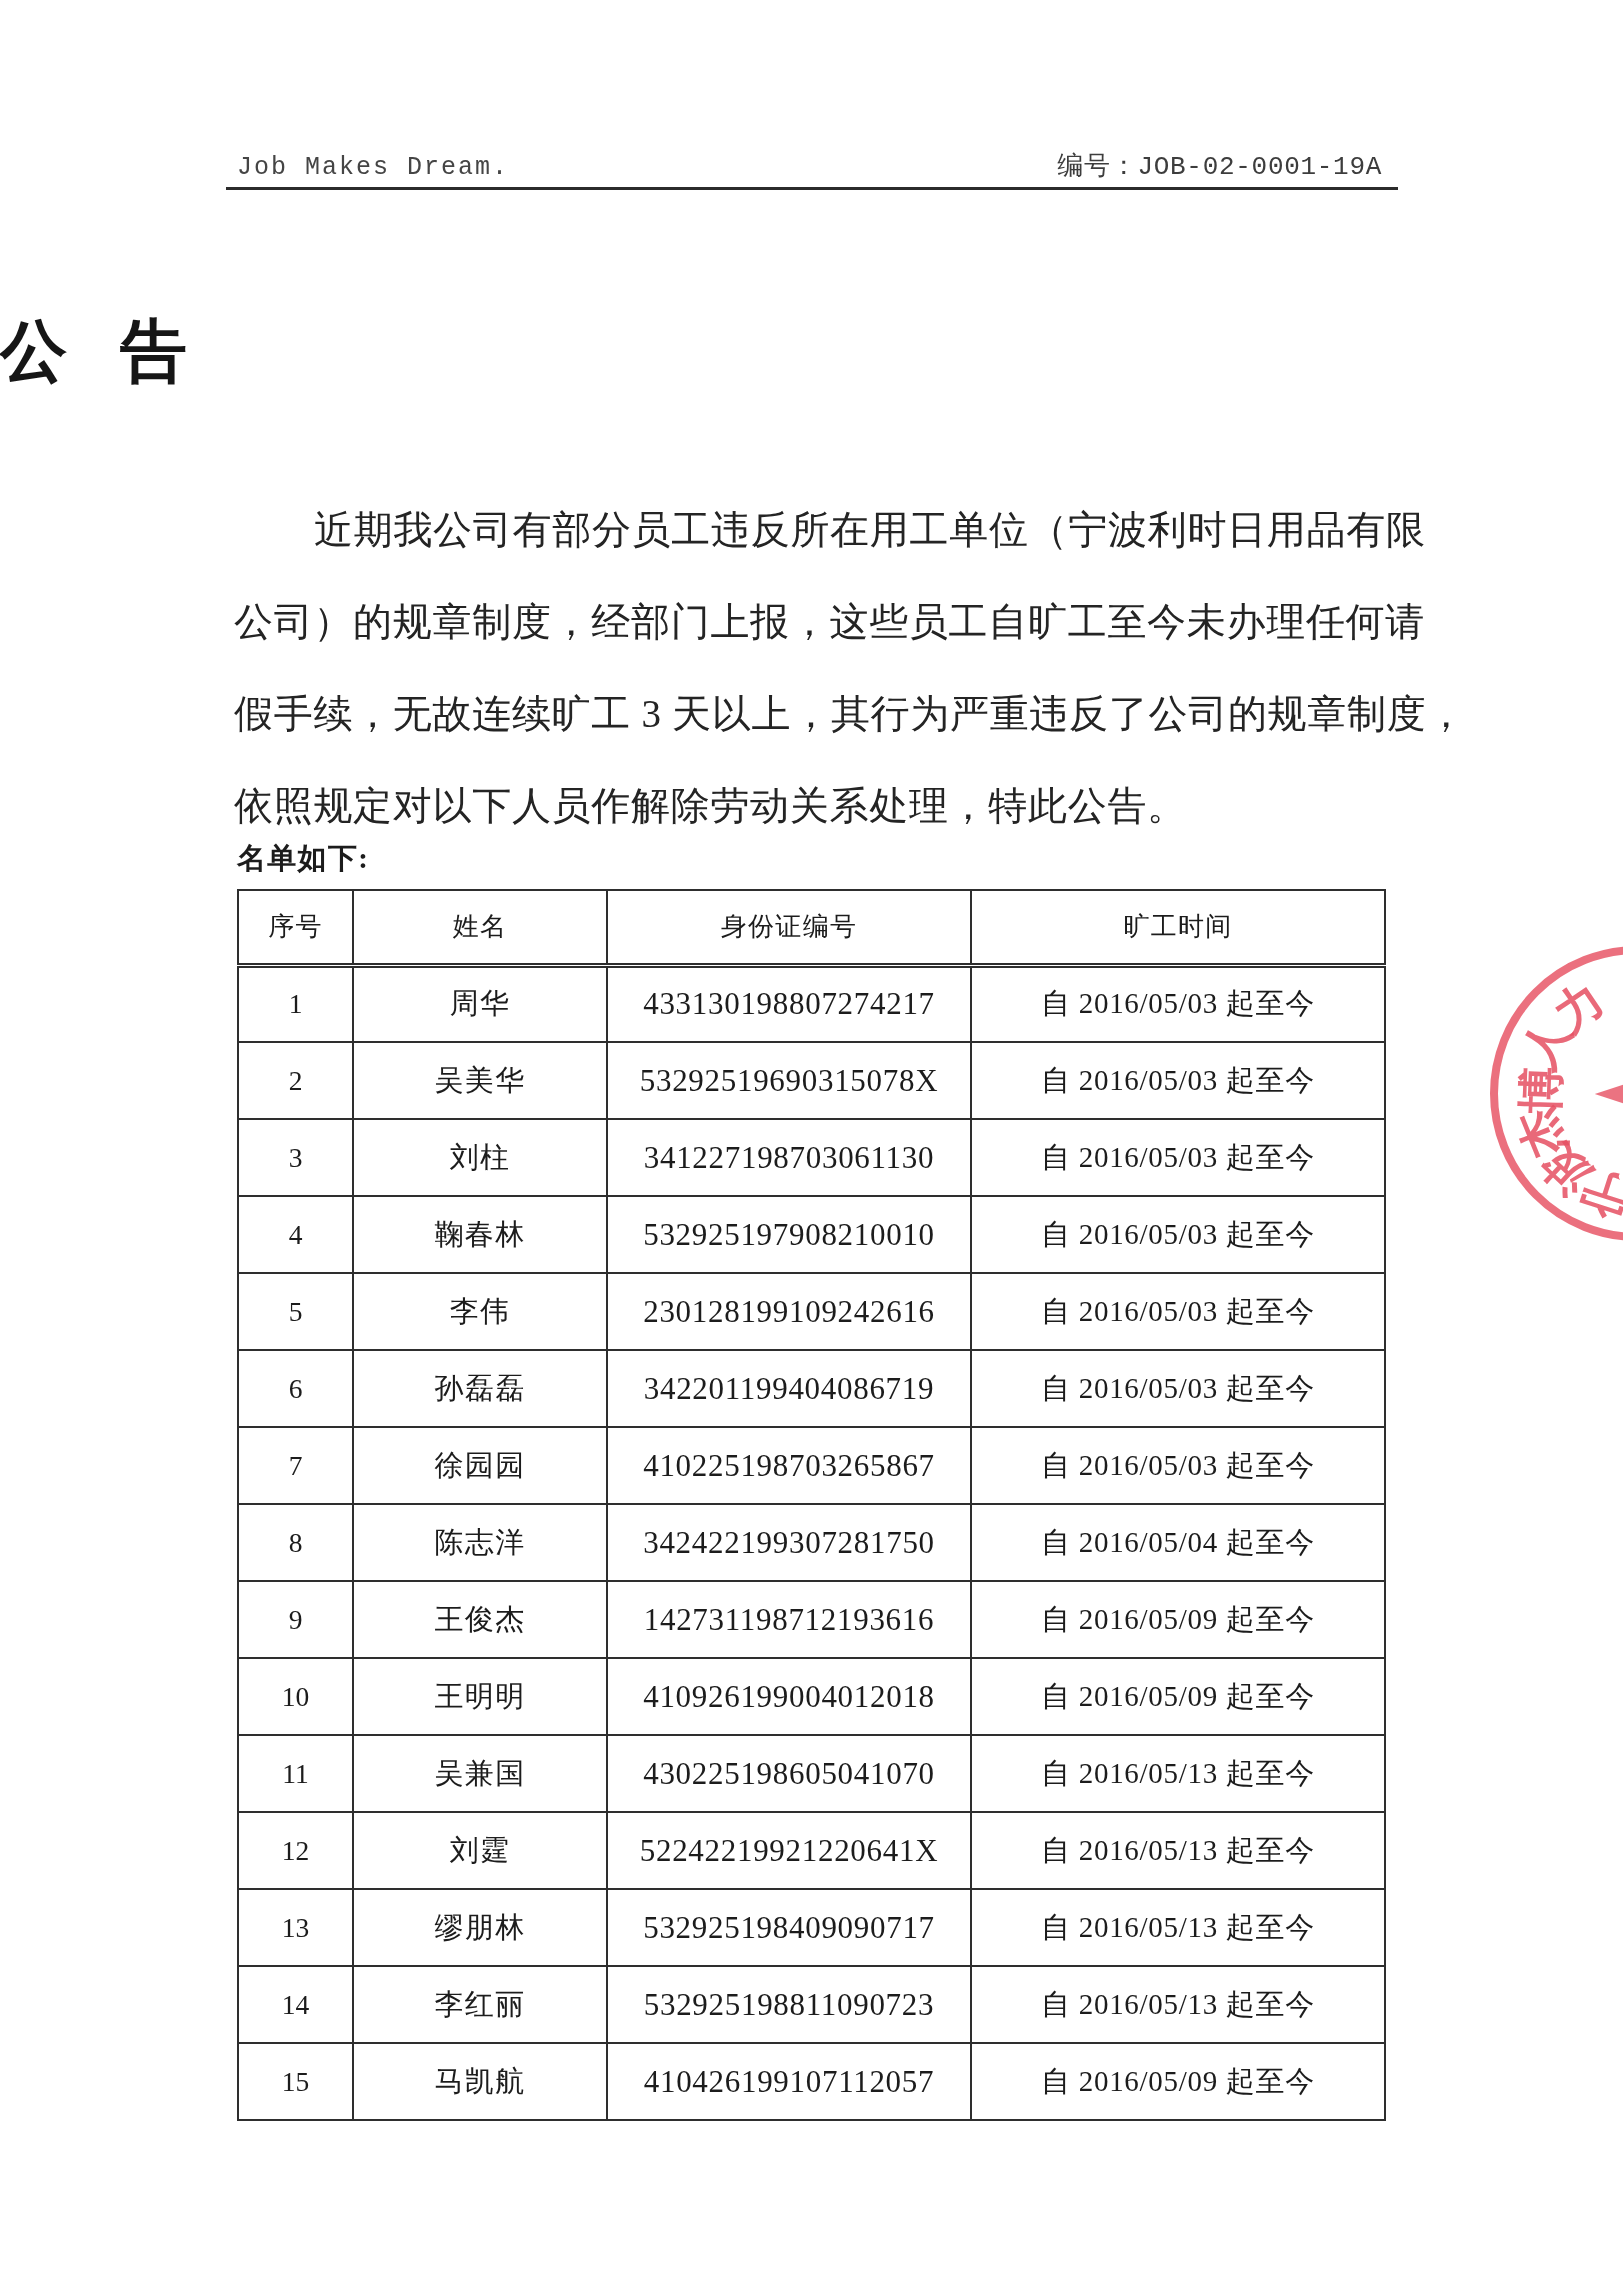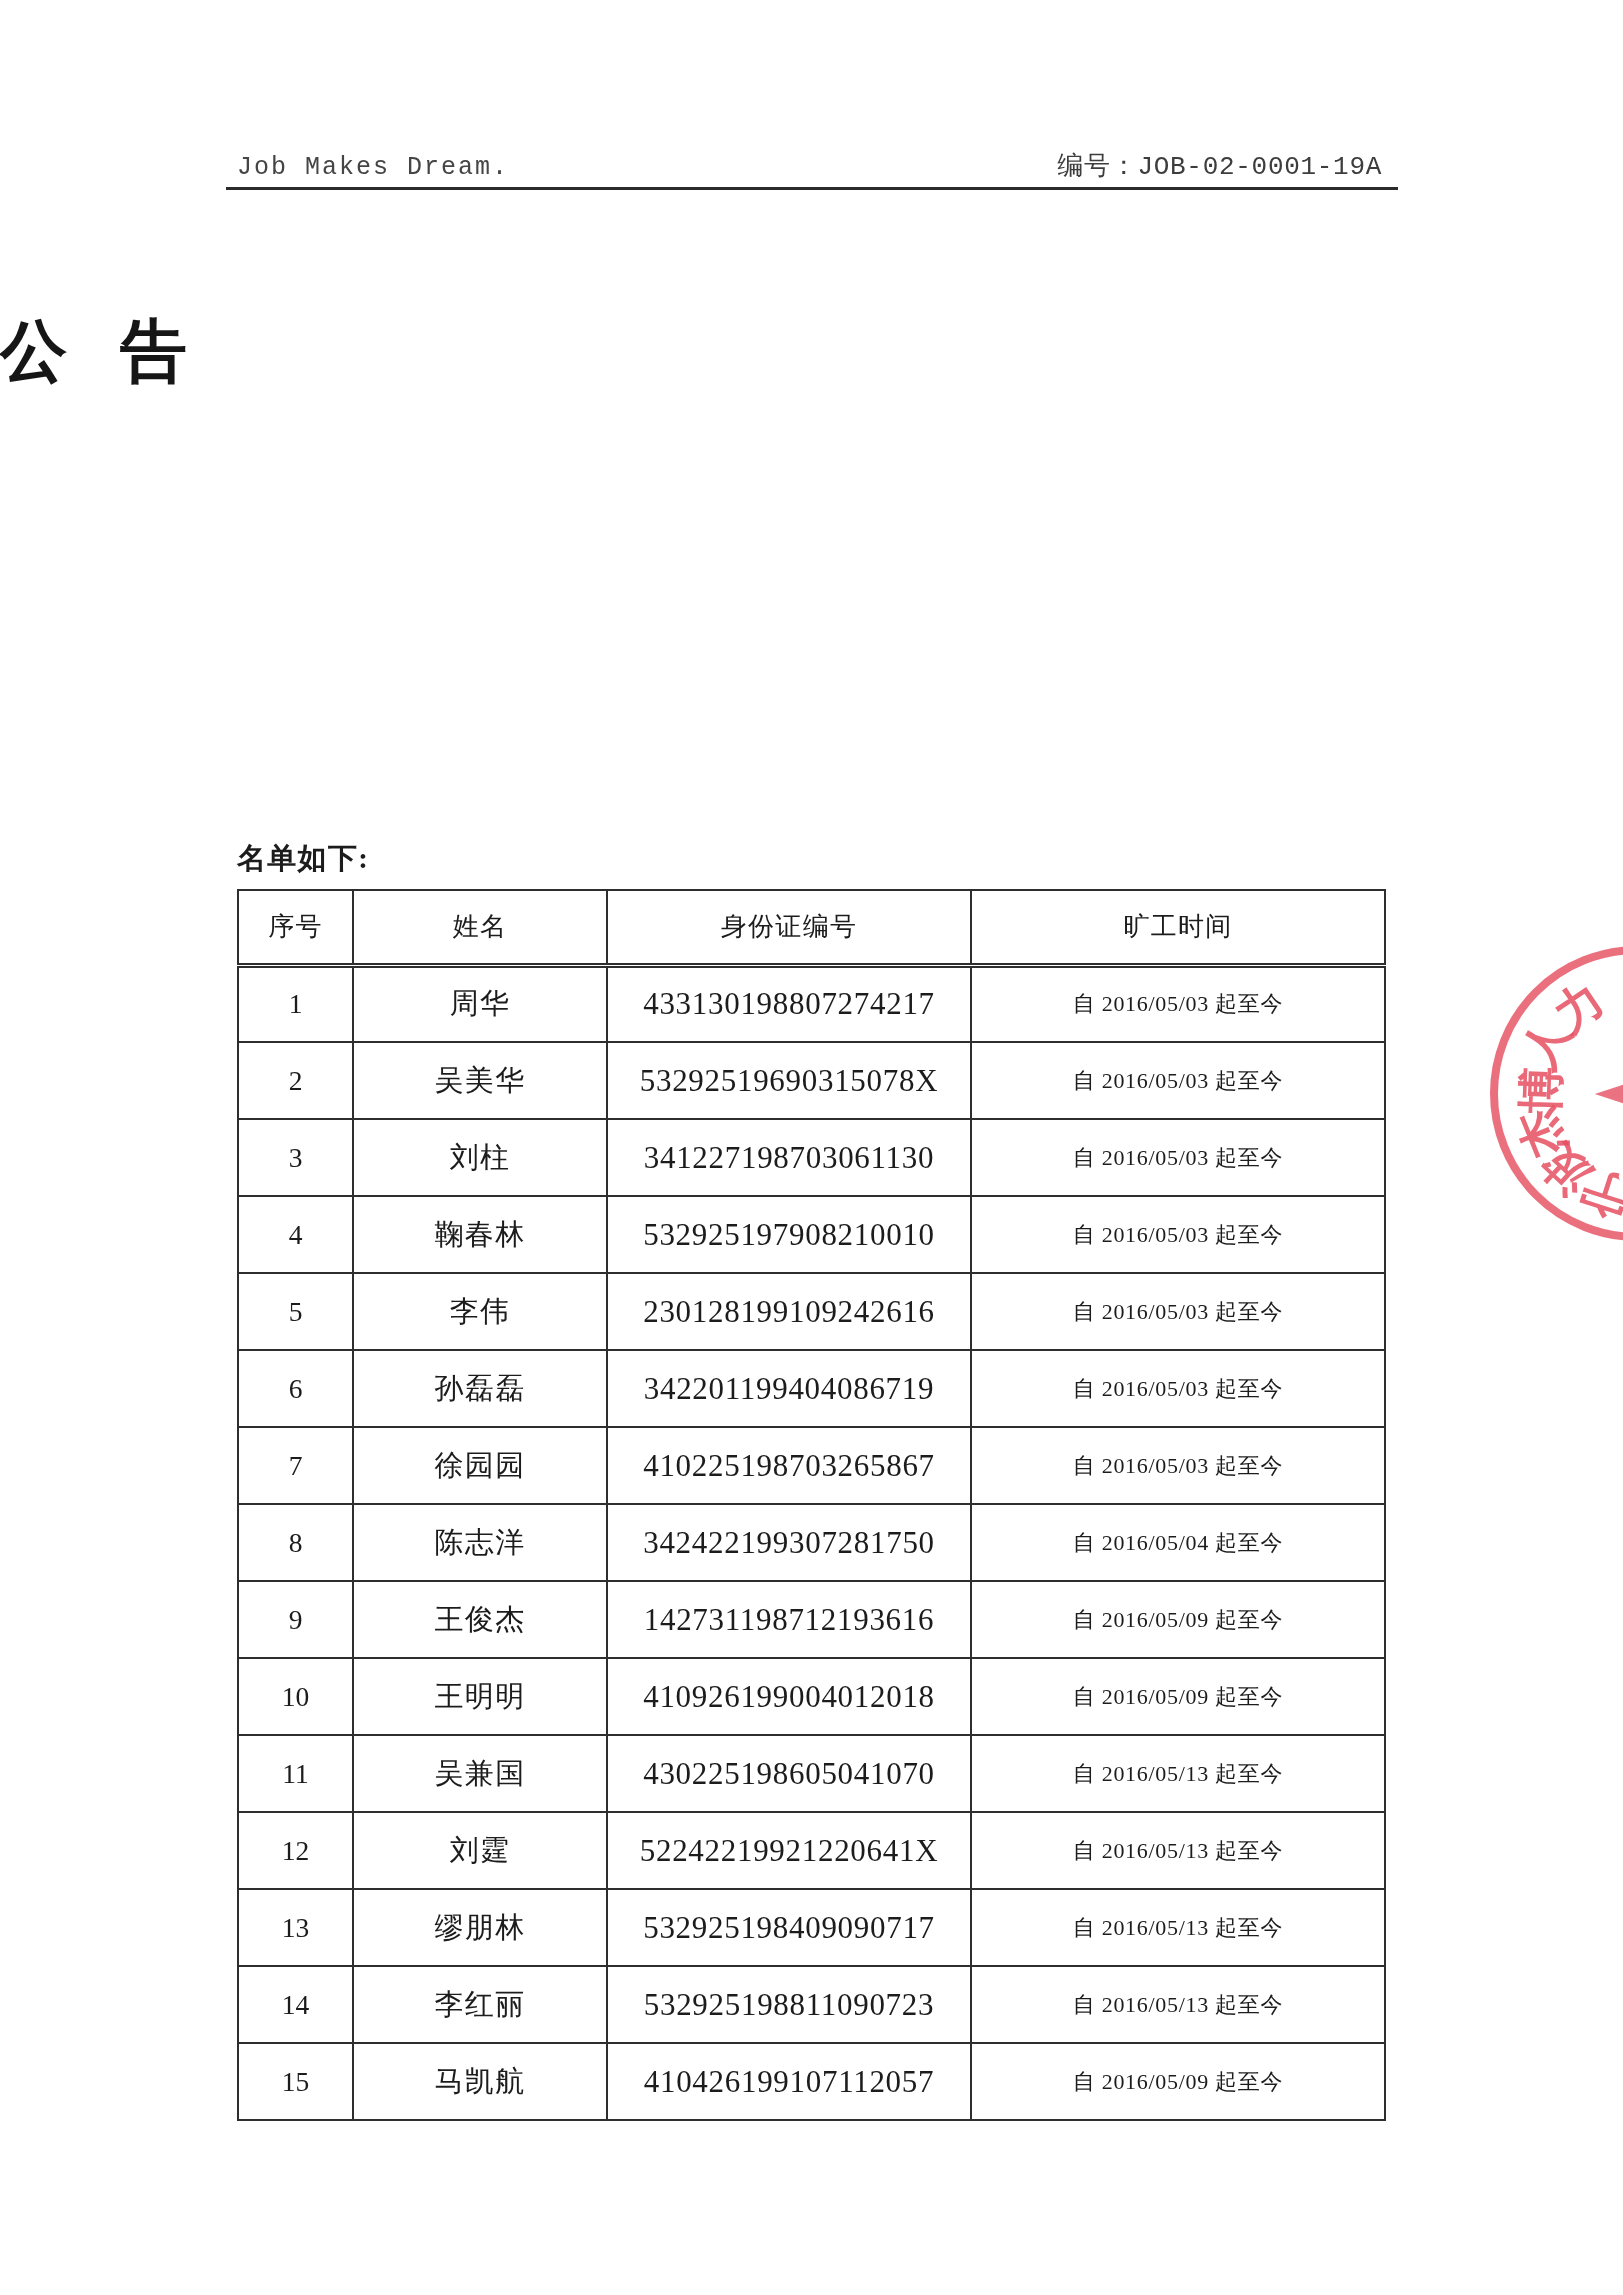--- a/index.html
+++ b/index.html
@@ -62,21 +62,21 @@
   }
   table.roster thead tr{ height:75px; }
   table.roster thead th{
     font-size:26px; font-weight:normal; letter-spacing:1.3px;
     border-bottom:5.2px double #2e2e2e;
   }
   table.roster tbody tr{ height:77px; }
   td.no{ font-size:27.5px; }
   td.nm{ font-size:29px; letter-spacing:1.3px; }
   td.idn{ font-size:31px; letter-spacing:0.7px; }
-  td.pd{ font-size:22px; letter-spacing:0.7px; }
+  td.pd{ font-size:29px; letter-spacing:0.7px; }
   
   .stamp-ring{
     position:absolute; left:1490px; top:946px; width:295px; height:295px;
     border:8.5px solid #e65062; border-radius:50%; opacity:.82;
     box-sizing:border-box;
   }
   .stamp-char{
     position:absolute; width:52px; height:52px; line-height:52px;
     text-align:center; font-size:47px; font-weight:bold;
     opacity:.85; color:#e65062;
@@ -95,20 +95,26 @@
 <div class="page">
 
   <div class="hdr">
     <span class="slogan">Job Makes Dream.</span>
     <span class="docnum">编号：JOB-02-0001-19A</span>
   </div>
   <div class="hdr-rule"></div>
 
   <div class="title">公 告</div>
 
+  <div class="bodytext">
+    <div class="line just indent">近期我公司有部分员工违反所在用工单位（宁波利时日用品有限</div>
+    <div class="line just">公司）的规章制度，经部门上报，这些员工自旷工至今未办理任何请</div>
+    <div class="line just">假手续，无故连续旷工 3 天以上，其行为严重违反了公司的规章制度，</div>
+    <div class="line">依照规定对以下人员作解除劳动关系处理，特此公告。</div>
+  </div>
 
   <div class="list-label">名单如下:</div>
 
   <table class="roster">
     <colgroup>
         <col class="c1">
         <col class="c2">
         <col class="c3">
         <col class="c4">
       </colgroup>

